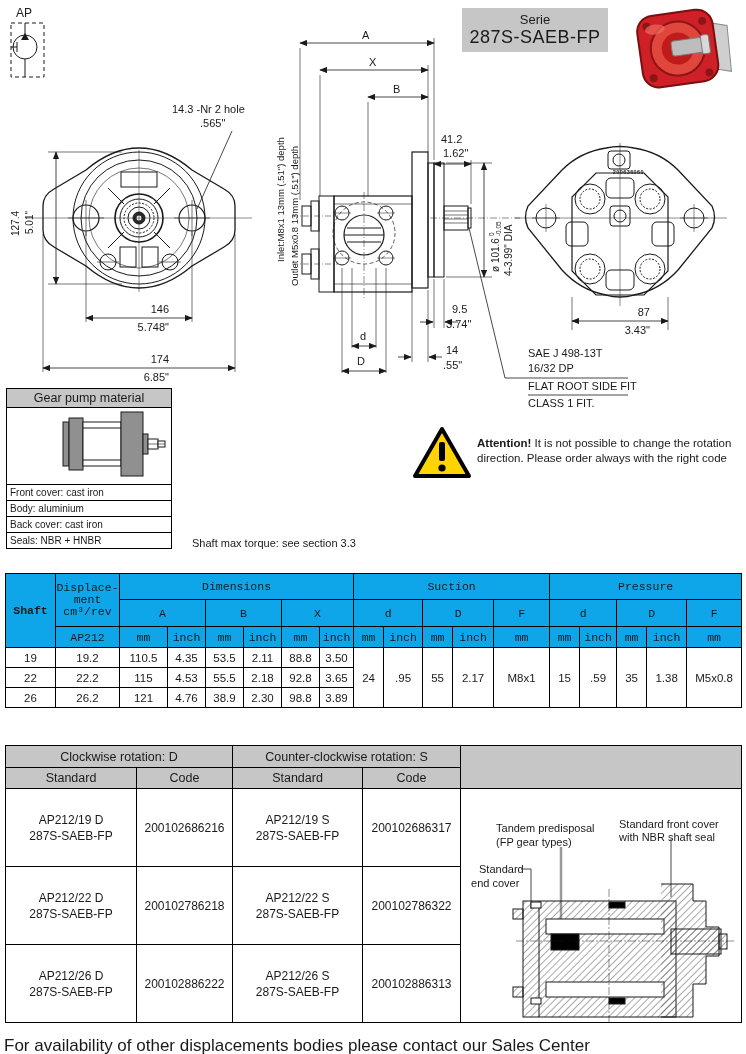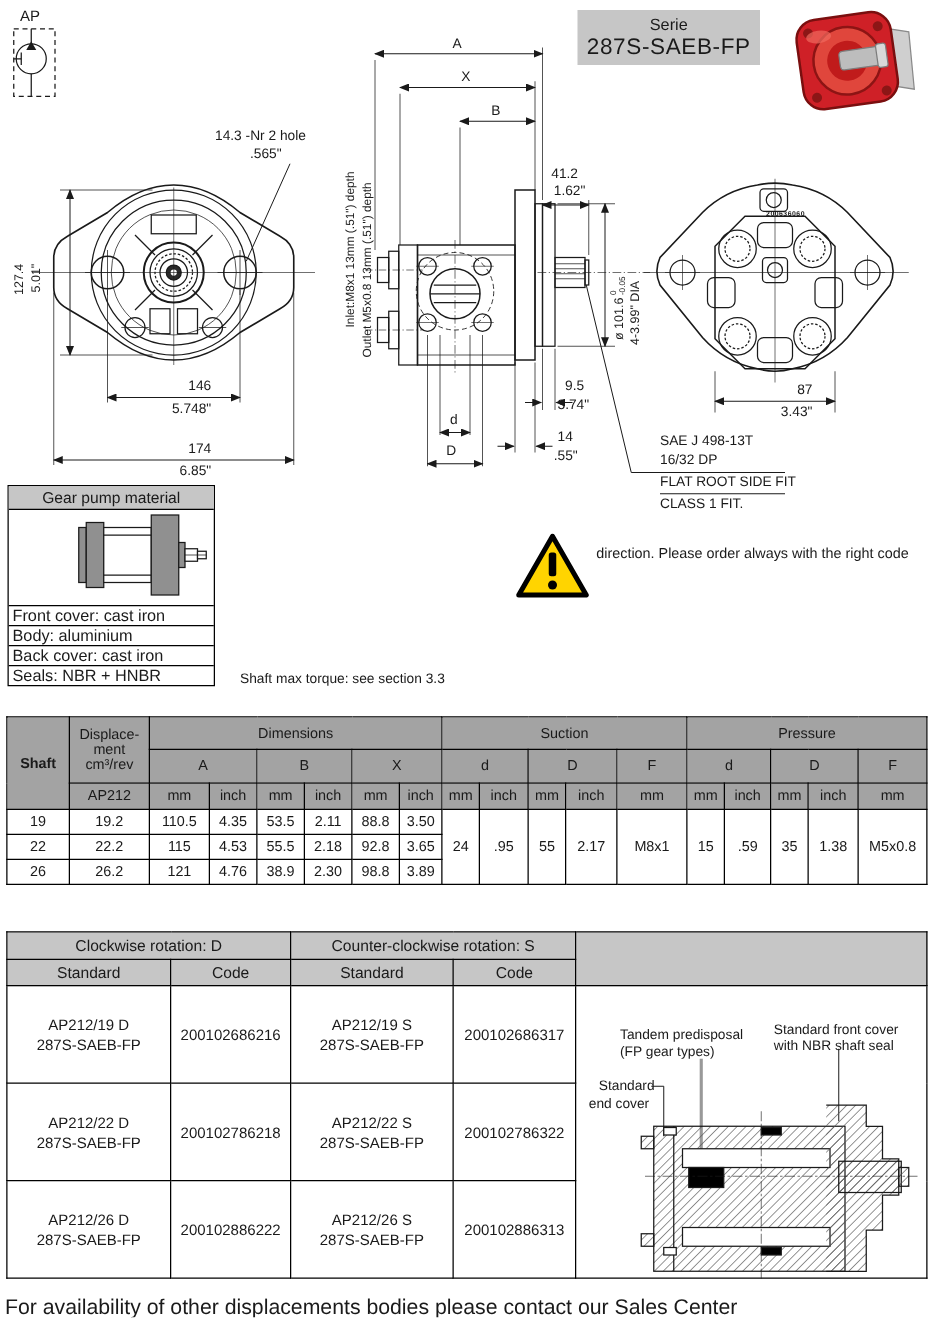--- a/index.html
+++ b/index.html
@@ -13,30 +13,30 @@
   
   #serie-box{position:absolute;left:462px;top:8px;width:146px;height:44px;background:#c6c6c6;
              display:flex;flex-direction:column;align-items:center;justify-content:center;}
   #serie-box .s1{font-size:13px;}
   #serie-box .s2{font-size:18px;letter-spacing:0.5px;}
   
   #matbox{position:absolute;left:6px;top:388px;width:164px;border:1px solid #000;background:#fff;}
   #matbox .title{height:18px;background:#c6c6c6;border-bottom:1px solid #000;text-align:center;
                  font-size:12.5px;line-height:18px;}
   #matbox .illus{height:76px;border-bottom:1px solid #000;}
-  #matbox .mrow{height:15px;font-size:13px;line-height:15px;padding-left:3px;border-bottom:1px solid #000;}
+  #matbox .mrow{height:15px;font-size:10px;line-height:15px;padding-left:3px;border-bottom:1px solid #000;}
   #matbox .mrow:last-child{border-bottom:none;}
   
   #dimtab-wrap{position:absolute;left:5px;top:573px;}
   table{border-collapse:collapse;table-layout:fixed;}
   .dimtab{width:736px;font-size:11.5px;}
   .dimtab td{border:1px solid #000;text-align:center;vertical-align:middle;padding:0;overflow:hidden;}
   .dimtab tr.h1{height:26px;} .dimtab tr.h2{height:27px;} .dimtab tr.h3{height:21px;}
   .dimtab tr.d{height:20px;}
-  .dimtab .hd{background:#a3a3a3;}
+  .dimtab .hd{background:#0ea5e9;font-family:Liberation Mono, monospace;}
   .dimtab .disp span{display:block;line-height:12px;}
   
   #rottab-wrap{position:absolute;left:5px;top:745px;}
   .rottab{width:736px;font-size:12px;}
   .rottab td{border:1px solid #000;text-align:center;vertical-align:middle;padding:0;}
   .rottab tr.h1{height:22px;} .rottab tr.h2{height:21px;}
   .rottab tr.r{height:78px;}
   .rottab .hd{background:#c6c6c6;font-size:12.5px;}
   .rottab .std div{line-height:16px;}
   .diagcell{position:relative;vertical-align:top;margin-top:19px;}
@@ -312,20 +312,21 @@
   </div>
 
   <div class="lbl" style="left:192px;top:537px">Shaft max torque: see section 3.3</div>
 
   <svg class="abs" style="left:412px;top:425px" width="60" height="55" viewBox="0 0 60 55">
     <polygon points="30,4 57,51 3,51" fill="#ffd400" stroke="#000" stroke-width="4" stroke-linejoin="round"></polygon>
     <rect x="27" y="17" width="6" height="19" rx="2" fill="#000"></rect>
     <circle cx="30" cy="43" r="3.6" fill="#000"></circle>
   </svg>
   <div id="att-text">
+    <div><b>Attention!</b><span> It is not possible to change the rotation</span></div>
     <div>direction.  Please order always with the right code</div>
   </div>
 
   <div id="dimtab-wrap">
     <table class="dimtab">
       <colgroup>
         <col style="width:50px">
           <col style="width:64px">
         <col style="width:48px">
           <col style="width:38px">

